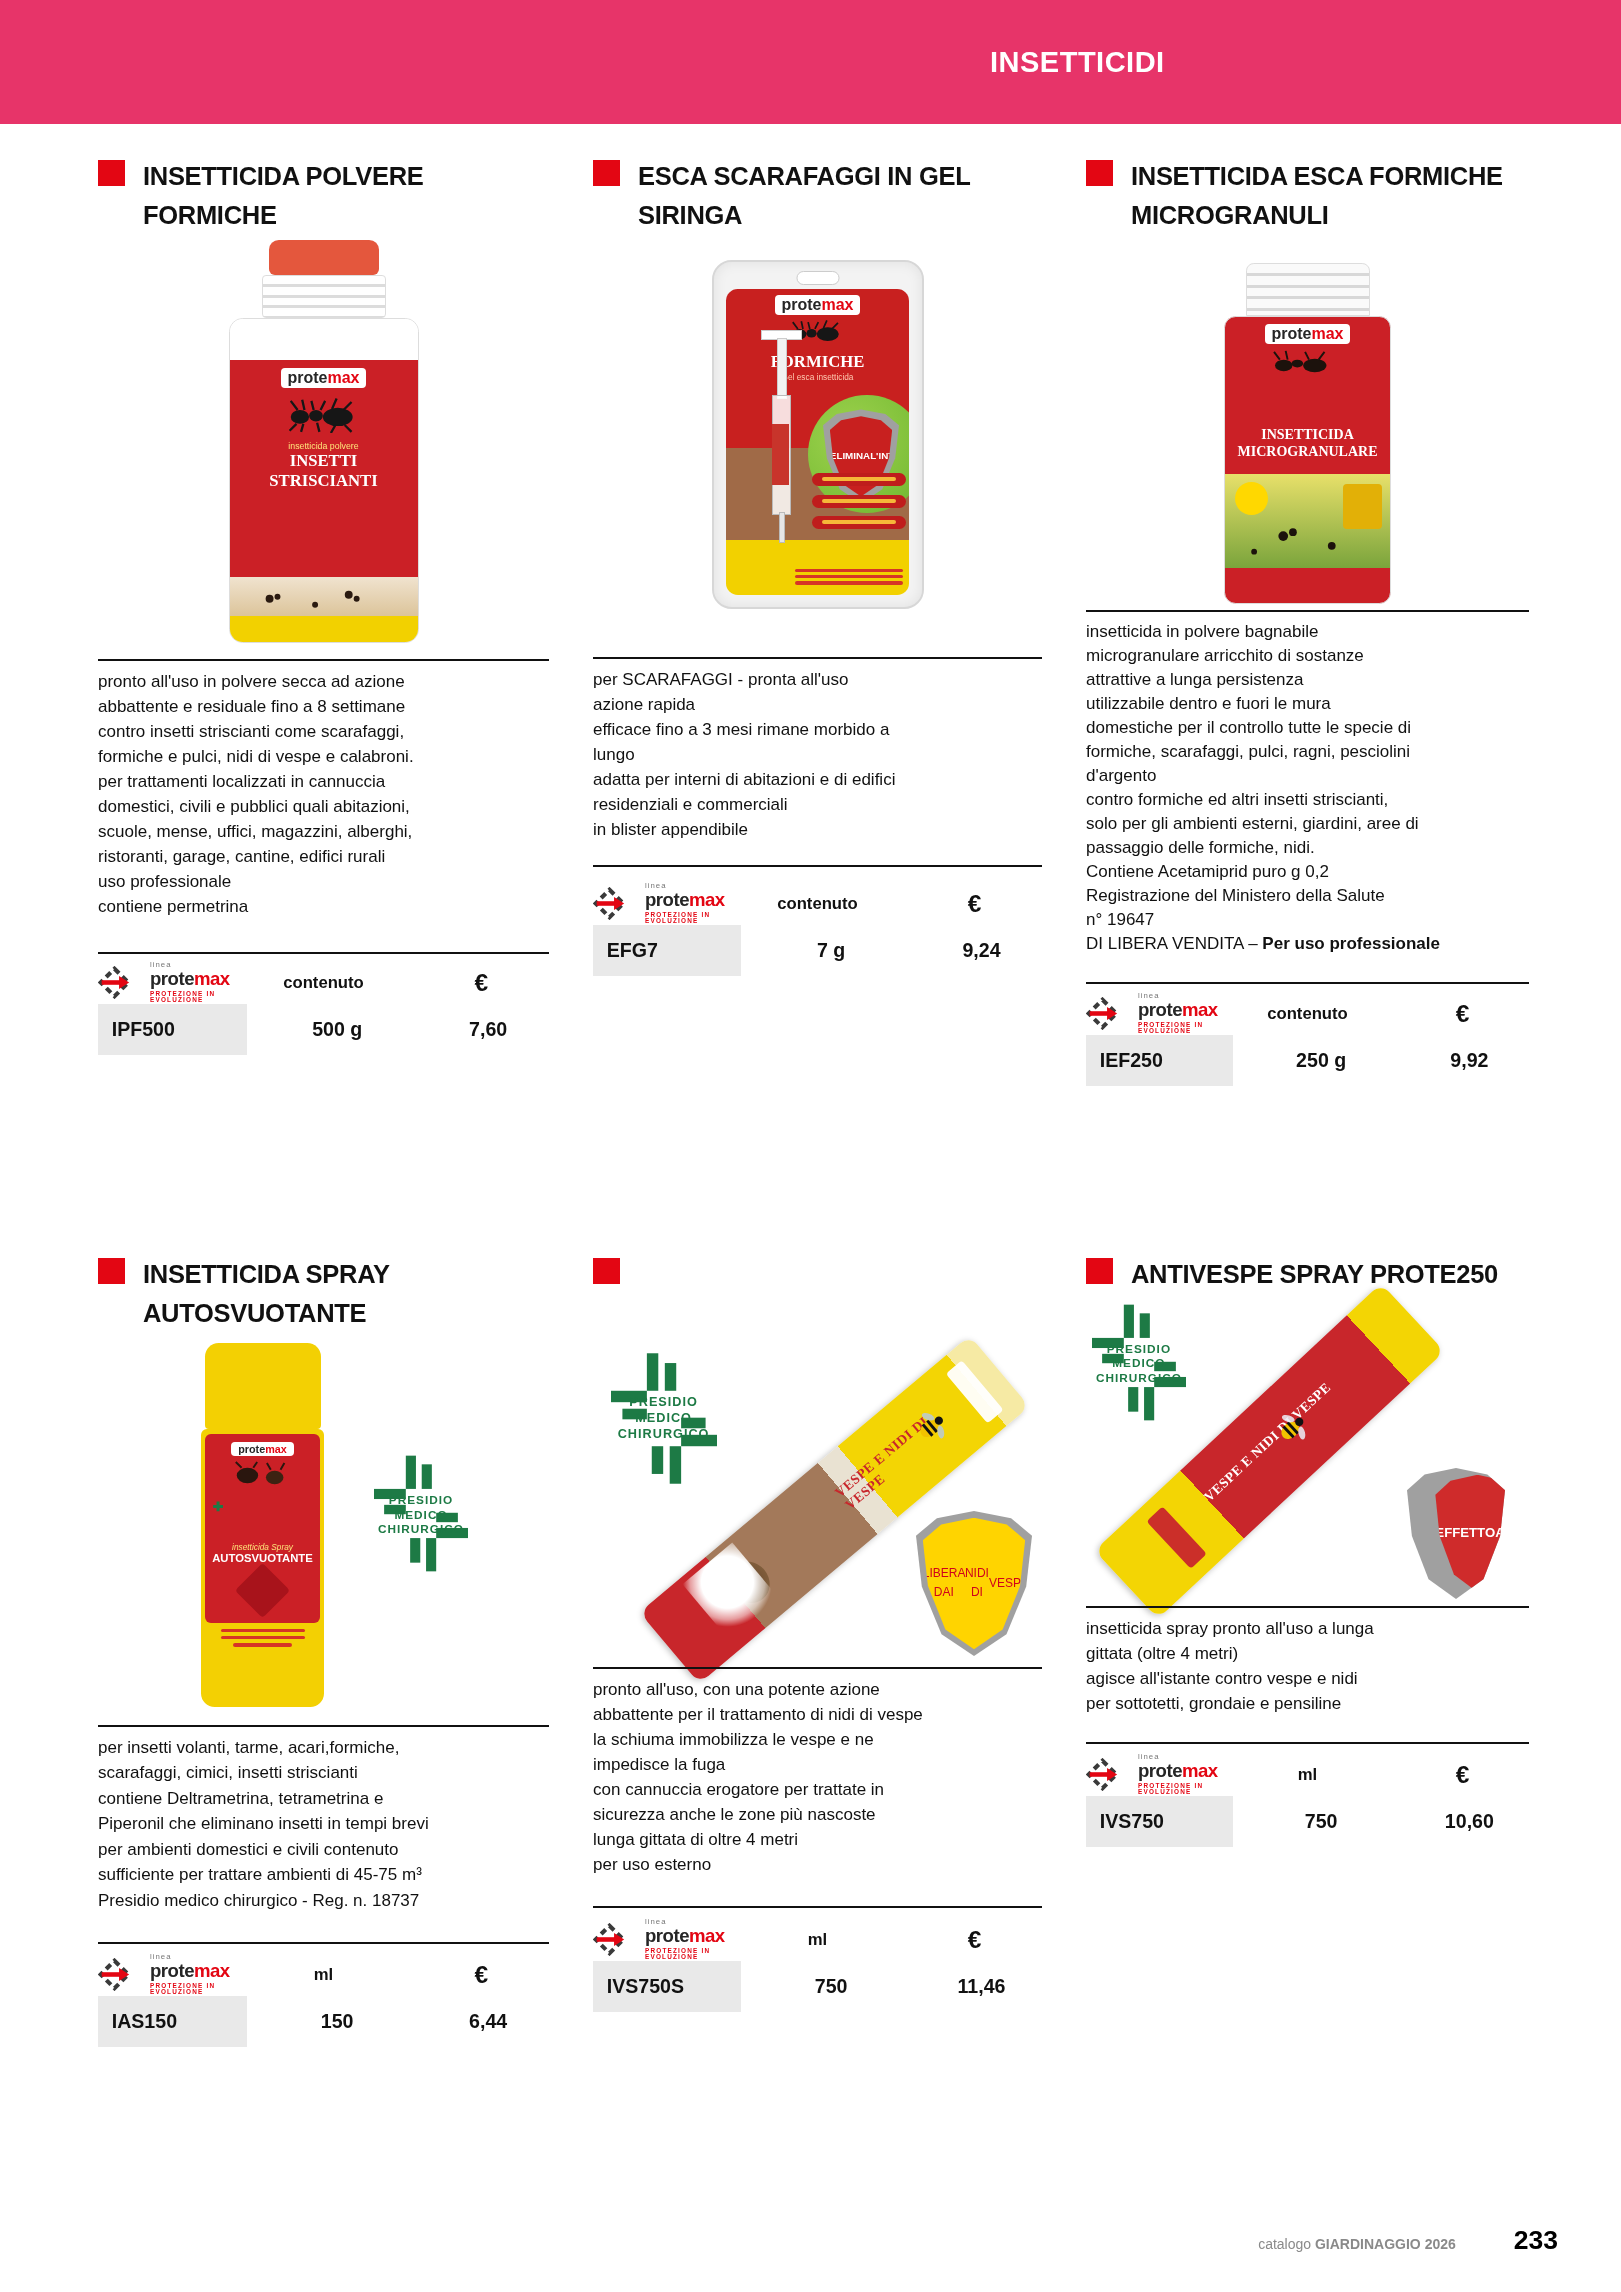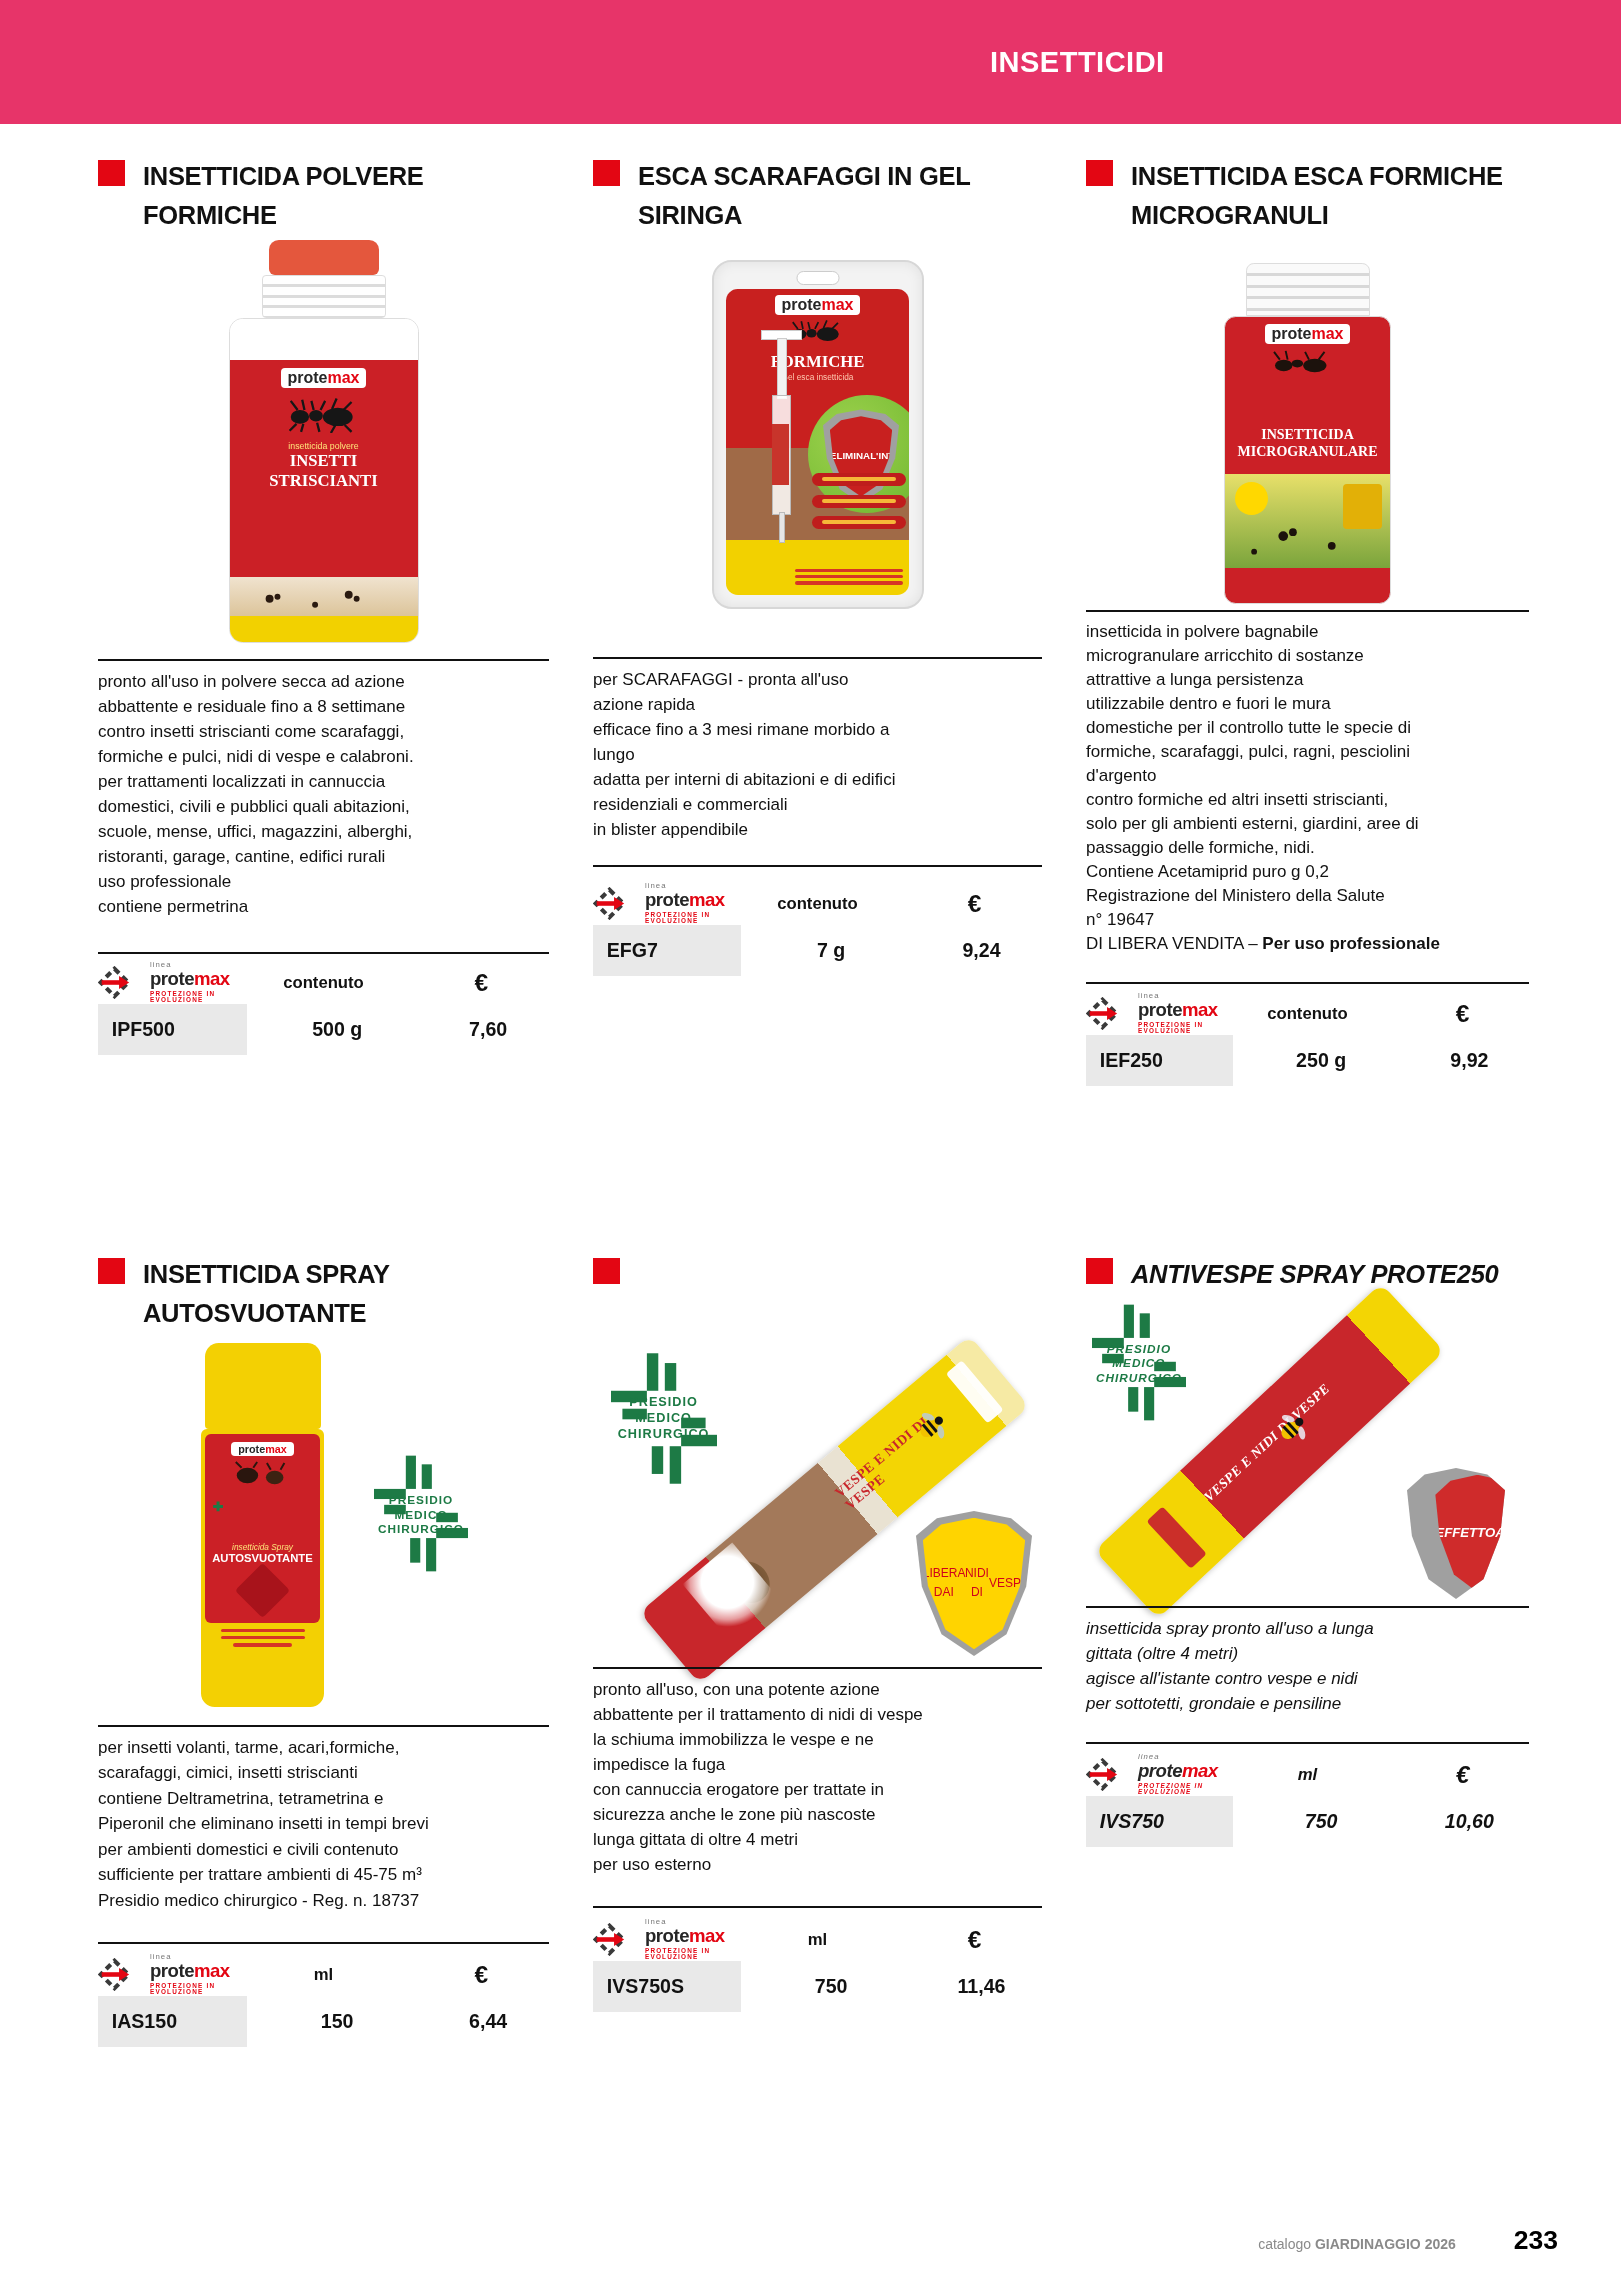--- a/index.html
+++ b/index.html
@@ -11,21 +11,21 @@
   .topbar h1{position:absolute;left:990px;top:0;height:124px;margin:0;display:flex;align-items:center;
              color:#fff;font-size:29px;letter-spacing:0.5px;font-weight:bold;}
 
   
   .card{position:absolute;}
   #card-p1{left:98px;top:157px;width:451px;height:961px;}
   #card-p2{left:593px;top:157px;width:449px;height:961px;}
   #card-p3{left:1086px;top:157px;width:443px;height:961px;}
   #card-p4{left:98px;top:1255px;width:451px;height:823px;}
   #card-p5{left:593px;top:1255px;width:449px;height:823px;}
-  #card-p6{left:1086px;top:1255px;width:443px;height:823px;font-style:italic;}
+  #card-p6{left:1086px;top:1255px;width:443px;height:823px;}
 
   .title-row{position:absolute;top:0;left:0;right:0;}
   .bullet{position:absolute;left:0;top:2.9px;width:26.5px;height:26.5px;background:#e30613;}
   .ptitle{margin:0 0 0 45px;font-size:25.5px;line-height:39px;font-weight:bold;letter-spacing:-0.3px;}
   .ptitle span{display:block;}
 
   .desc{position:absolute;left:0;right:0;border-top:2.9px solid #111;border-bottom:2.9px solid #111;
         padding:7.8px 0 5.9px;}
   .desc-line{font-size:17px;line-height:25px;white-space:nowrap;}
   .desc-line b{font-weight:bold;}

